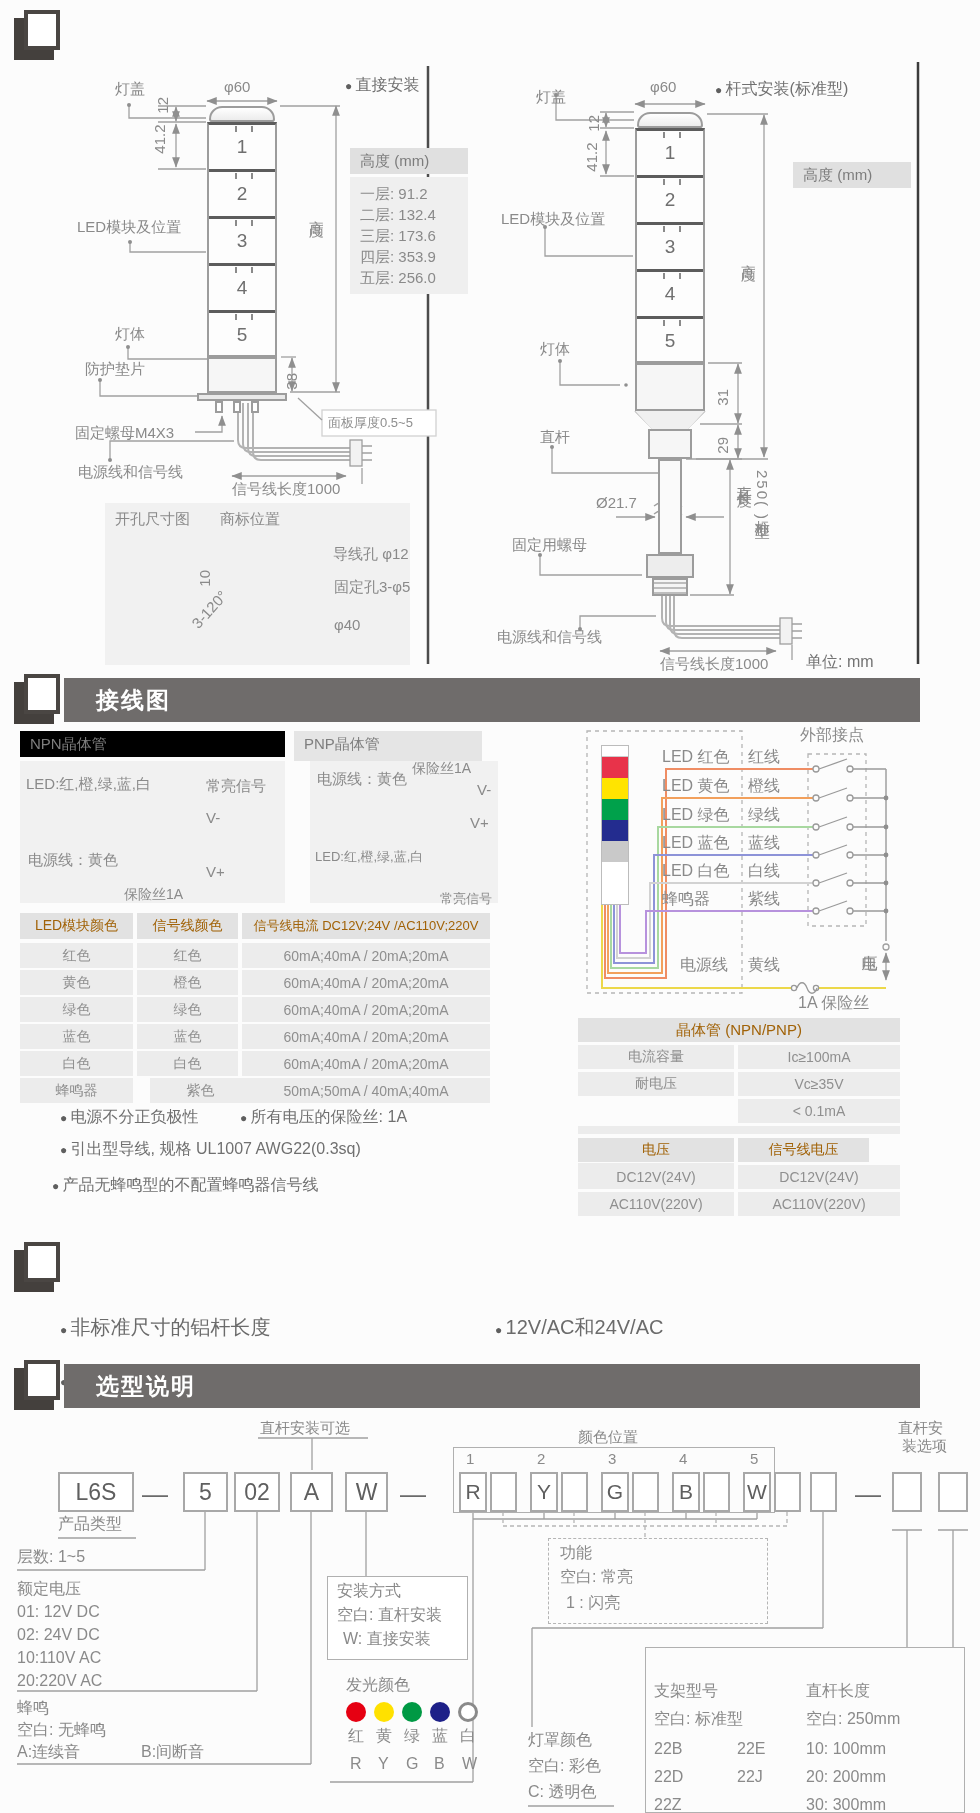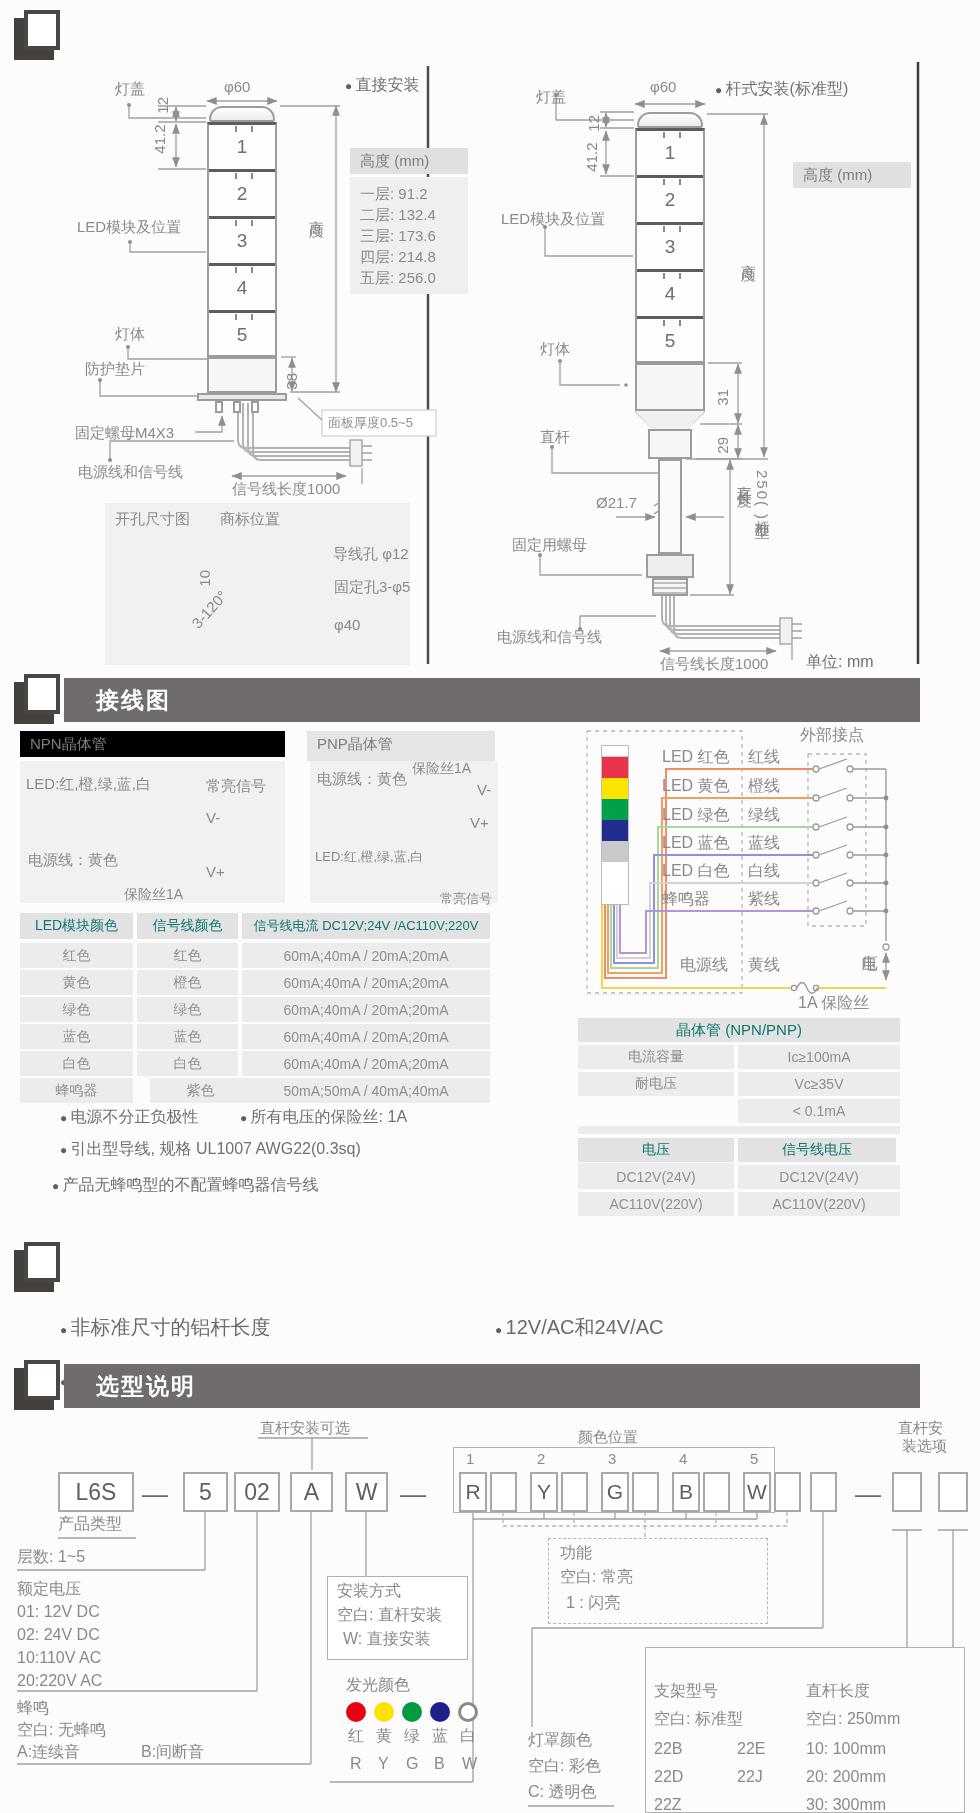--- a/index.html
+++ b/index.html
@@ -25,21 +25,21 @@
        font-size:19px;color:#6f6f6f}
   .seg:last-child{border-bottom:none}
   .tk{position:absolute;top:1px;left:50%;width:14px;height:6px;margin-left:-7px;border-left:2px solid #8a8a8a;border-right:2px solid #8a8a8a}
   .part{position:absolute;background:#f6f6f6;border:2px solid #9c9c9c;box-sizing:border-box}
   .hpanel{position:absolute;width:118px}
   .hpanel .ht{height:26px;line-height:26px;background:#e0e0e0;color:#7c7c7c;font-size:15px;padding-left:10px}
   .hpanel .hr{background:#efefef;padding:6px 0 6px 10px;margin-top:3px}
   .hpanel .hr div{font-size:15px;line-height:21px;color:#8a8a8a}
   .blt::before{content:"● ";font-size:12px;color:#5f5f5f}
   .cell{position:absolute;background:#ececec;color:#8f8f8f;font-size:14px;display:flex;align-items:center;justify-content:center;box-sizing:border-box;white-space:nowrap}
-  .hcell{background:#e2e2e2;color:#0f766e}
+  .hcell{background:#e2e2e2;color:#a16207}
   .stack{position:absolute;width:26px;outline:1px solid #bcbcbc}
   .stack div{width:26px}
   .cbox{position:absolute;top:1472px;height:40px;border:2px solid #a8a8a8;background:#fff;color:#5f5f5f;
         display:flex;align-items:center;justify-content:center;font-size:23px;box-sizing:border-box}
   .obox{position:absolute;border:1.5px solid #b0b0b0;box-sizing:border-box;background:transparent}
   .dashbox{position:absolute;border:1.5px dashed #b5b5b5;box-sizing:border-box}
   .dot{position:absolute;width:20px;height:20px;border-radius:50%}
   svg.lines{position:absolute;left:0;top:0;pointer-events:none}
 </style>
 </head>
@@ -303,21 +303,21 @@
   <div class="t t13" style="left:328px;top:416px;color:#8f8f8f">面板厚度0.5~5</div>
   <div class="t rot" style="left:278px;top:367px;width:28px">38</div>
   <div class="t blt t16 dk" style="left:345px;top:76px">直接安装</div>
 
   <div class="hpanel" style="left:350px;top:148px">
     <div class="ht">高度 (mm)</div>
     <div class="hr">
       <div>一层: 91.2</div>
       <div>二层: 132.4</div>
       <div>三层: 173.6</div>
-      <div>四层: 214.8</div>
+      <div>四层: 353.9</div>
       <div>五层: 256.0</div>
     </div>
   </div>
 
   <div class="gbox" style="left:105px;top:503px;width:305px;height:162px"></div>
   <div class="t" style="left:115px;top:510px">开孔尺寸图</div>
   <div class="t" style="left:220px;top:510px">商标位置</div>
   <div class="t" style="left:333px;top:545px">导线孔 φ12</div>
   <div class="t" style="left:334px;top:578px">固定孔3-φ5</div>
   <div class="t" style="left:334px;top:616px">φ40</div>
@@ -387,21 +387,21 @@
 
   <div class="gbox" style="left:20px;top:731px;width:265px;height:26px;line-height:26px;padding-left:10px;box-sizing:border-box;background:#000000;font-size:15px;color:#7e7e7e">NPN晶体管</div>
   <div class="gbox" style="left:20px;top:761px;width:265px;height:142px"></div>
   <div class="t" style="left:26px;top:775px">LED:红,橙,绿,蓝,白</div>
   <div class="t" style="left:206px;top:777px">常亮信号</div>
   <div class="t" style="left:206px;top:809px">V-</div>
   <div class="t" style="left:28px;top:851px">电源线：黄色</div>
   <div class="t" style="left:206px;top:863px">V+</div>
   <div class="t t14" style="left:124px;top:886px">保险丝1A</div>
 
-  <div class="gbox" style="left:307px;top:731px;width:188px;height:30px;line-height:26px;padding-left:10px;box-sizing:border-box;background:#e5e5e5;font-size:15px;color:#7e7e7e">PNP晶体管</div>
+  <div class="gbox" style="left:294px;top:731px;width:188px;height:30px;line-height:26px;padding-left:10px;box-sizing:border-box;background:#e5e5e5;font-size:15px;color:#7e7e7e">PNP晶体管</div>
   <div class="gbox" style="left:310px;top:761px;width:188px;height:142px"></div>
   <div class="t" style="left:317px;top:770px">电源线：黄色</div>
   <div class="t t14" style="left:412px;top:760px">保险丝1A</div>
   <div class="t" style="left:477px;top:781px">V-</div>
   <div class="t" style="left:470px;top:814px">V+</div>
   <div class="t t13" style="left:315px;top:850px">LED:红,橙,绿,蓝,白</div>
   <div class="t t13" style="left:440px;top:892px">常亮信号</div>
 
   <div class="cell hcell" style="left:20px;top:913px;width:113px;height:26px">LED模块颜色</div>
   <div class="cell hcell" style="left:137px;top:913px;width:101px;height:26px">信号线颜色</div>
@@ -459,21 +459,21 @@
 
   <div class="cell hcell" style="left:578px;top:1018px;width:322px;height:24px;font-size:15px">晶体管 (NPN/PNP)</div>
   <div class="cell" style="left:578px;top:1045px;width:156px;height:24px">电流容量</div>
   <div class="cell" style="left:738px;top:1045px;width:162px;height:24px">Ic≥100mA</div>
   <div class="cell" style="left:578px;top:1072px;width:156px;height:24px">耐电压</div>
   <div class="cell" style="left:738px;top:1072px;width:162px;height:24px">Vc≥35V</div>
   <div class="cell" style="left:578px;top:1163px;width:156px;height:24px">漏电流</div>
   <div class="cell" style="left:738px;top:1099px;width:162px;height:24px">&lt; 0.1mA</div>
   <div class="cell" style="left:578px;top:1126px;width:322px;height:8px"></div>
   <div class="cell hcell" style="left:578px;top:1138px;width:156px;height:24px">电压</div>
-  <div class="cell hcell" style="left:738px;top:1138px;width:158px;height:24px">信号线电压</div>
+  <div class="cell hcell" style="left:738px;top:1138px;width:131px;height:24px">信号线电压</div>
   <div class="cell" style="left:578px;top:1165px;width:156px;height:24px">DC12V(24V)</div>
   <div class="cell" style="left:738px;top:1165px;width:162px;height:24px">DC12V(24V)</div>
   <div class="cell" style="left:578px;top:1192px;width:156px;height:24px">AC110V(220V)</div>
   <div class="cell" style="left:738px;top:1192px;width:162px;height:24px">AC110V(220V)</div>
 
   <div class="icon" style="top:1242px">
       <div class="b"></div>
       <div class="w"></div>
     </div>
   <div class="t blt t20" style="left:60px;top:1316px">非标准尺寸的铝杆长度</div>

